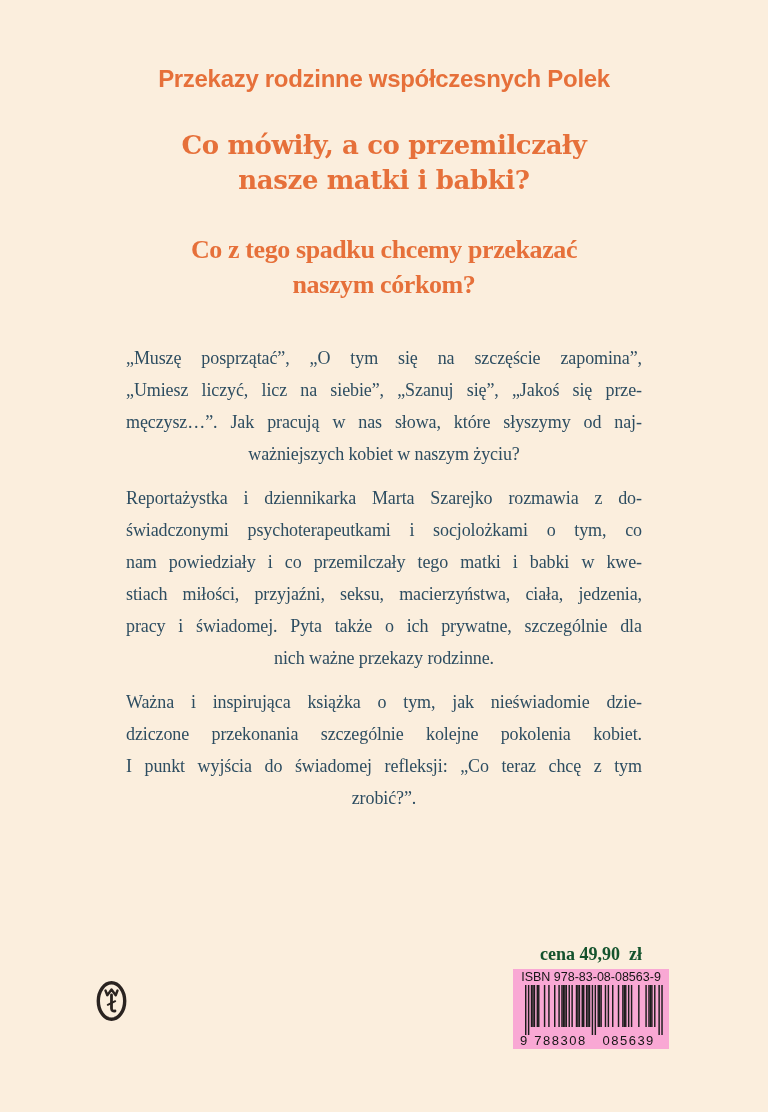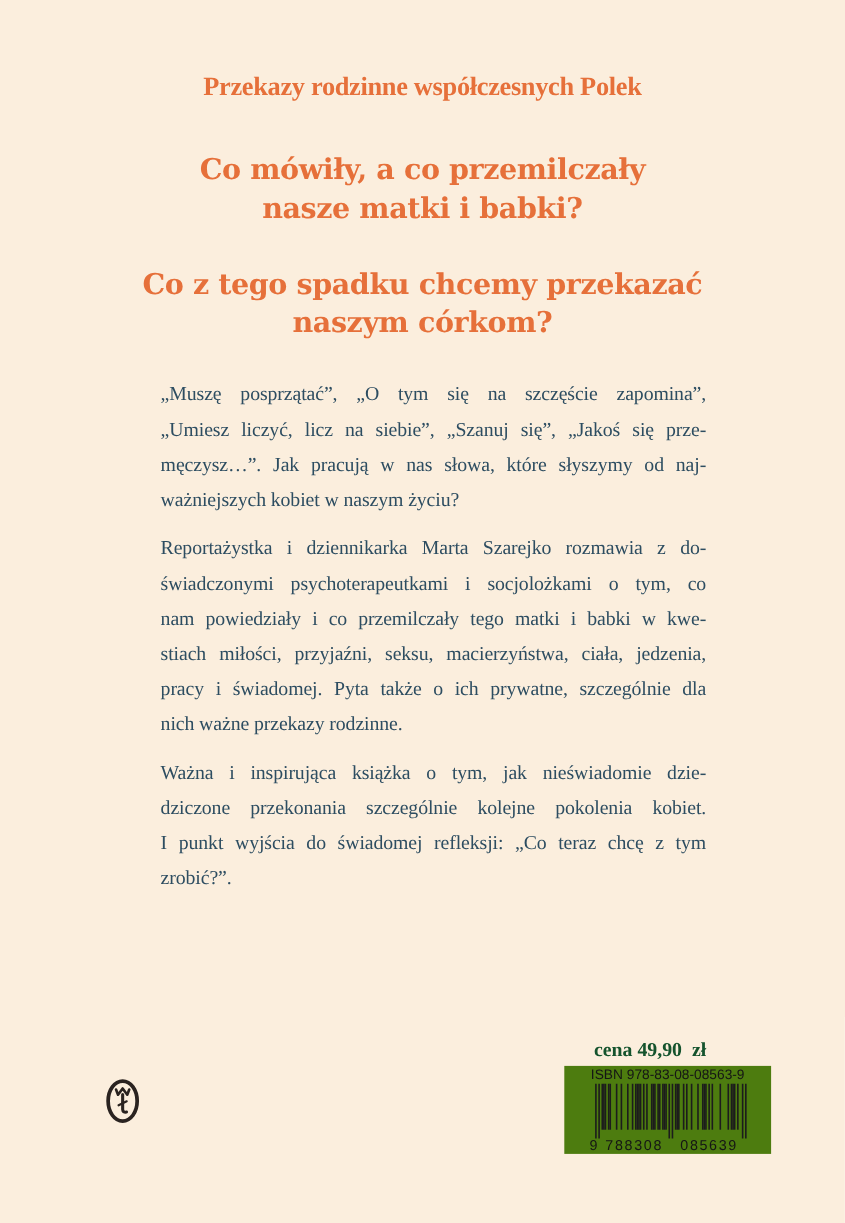--- a/index.html
+++ b/index.html
@@ -6,55 +6,55 @@
   .cover{
     position:relative;
     width:768px;height:1112px;
     background:#fbeedd;
     overflow:hidden;
     font-family:"Liberation Serif", serif;
   }
   
   .headings{padding-top:62px;text-align:center;}
   .h1{
-    font-family:Liberation Serif, serif;
+    font-family:Liberation Sans, sans-serif;
     font-weight:700;font-size:24px;line-height:34px;
     letter-spacing:-0.3px;
   }
   .hq{
     font-family:"DejaVu Serif","Liberation Serif",serif;
     font-weight:700;font-size:26px;line-height:35px;
     letter-spacing:-0.4px;
   }
-  .h2{margin-top:42px;}
-  .h3{margin-top:34px;}
+  .h2{margin-top:32px;}
+  .h3{margin-top:34px;font-family:Liberation Serif, serif;}
   
   .bodytext{
     position:absolute;left:126px;top:342px;width:516px;
     font-size:18px;line-height:32px;
     letter-spacing:-0.1px;
   }
   .para{margin:0 0 12px 0;}
-  .line{display:flex;justify-content:space-between;white-space:pre;margin-left:20px;}
-  .line.last{display:block;white-space:normal;}
+  .line{display:flex;justify-content:space-between;white-space:pre;}
+  .line.last{display:block;white-space:normal;text-align:center;}
   
   .publisher-logo{position:absolute;left:95px;top:980px;}
   .publisher-name{
     position:absolute;left:143px;top:984px;
     font-weight:700;font-size:13.5px;line-height:17px;
     letter-spacing:1.8px;color:#2a2320;
   }
   .price{
     position:absolute;left:513px;top:944px;width:156px;
     text-align:center;font-weight:700;font-size:18px;
     color:#14532d;white-space:pre;
   }
   .isbnbox{
-    position:absolute;left:513px;top:969px;width:188px;height:80px;
-    background:#4d7c0f;
+    position:absolute;left:513px;top:969px;width:156px;height:80px;
+    background:#f9a8d4;
   }
   .isbnline{
     font-family:"Liberation Sans",sans-serif;
     font-size:12.5px;line-height:15px;padding-top:1px;
     text-align:center;color:#151515;
     letter-spacing:0px;white-space:pre;
   }
   .barcode-holder{display:block;margin:0 auto;width:150px;height:63px;}
 </style>
 </head>

